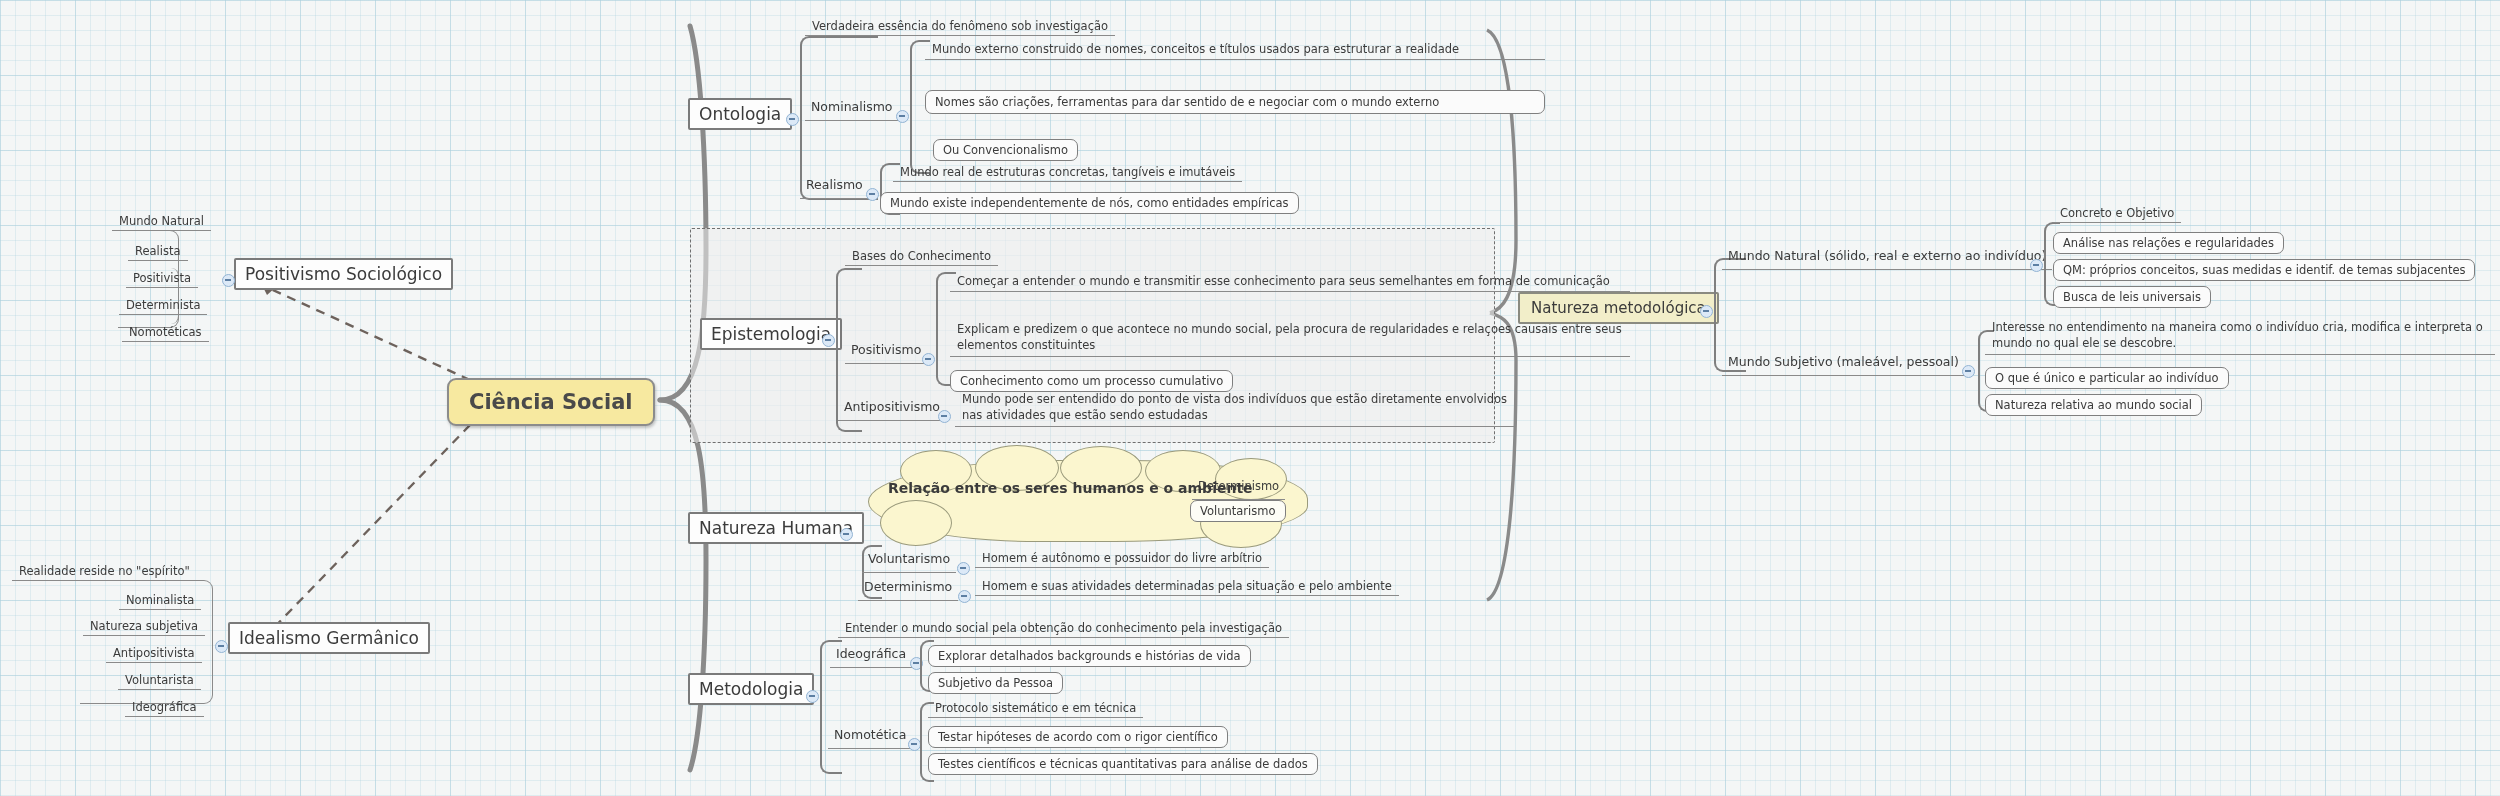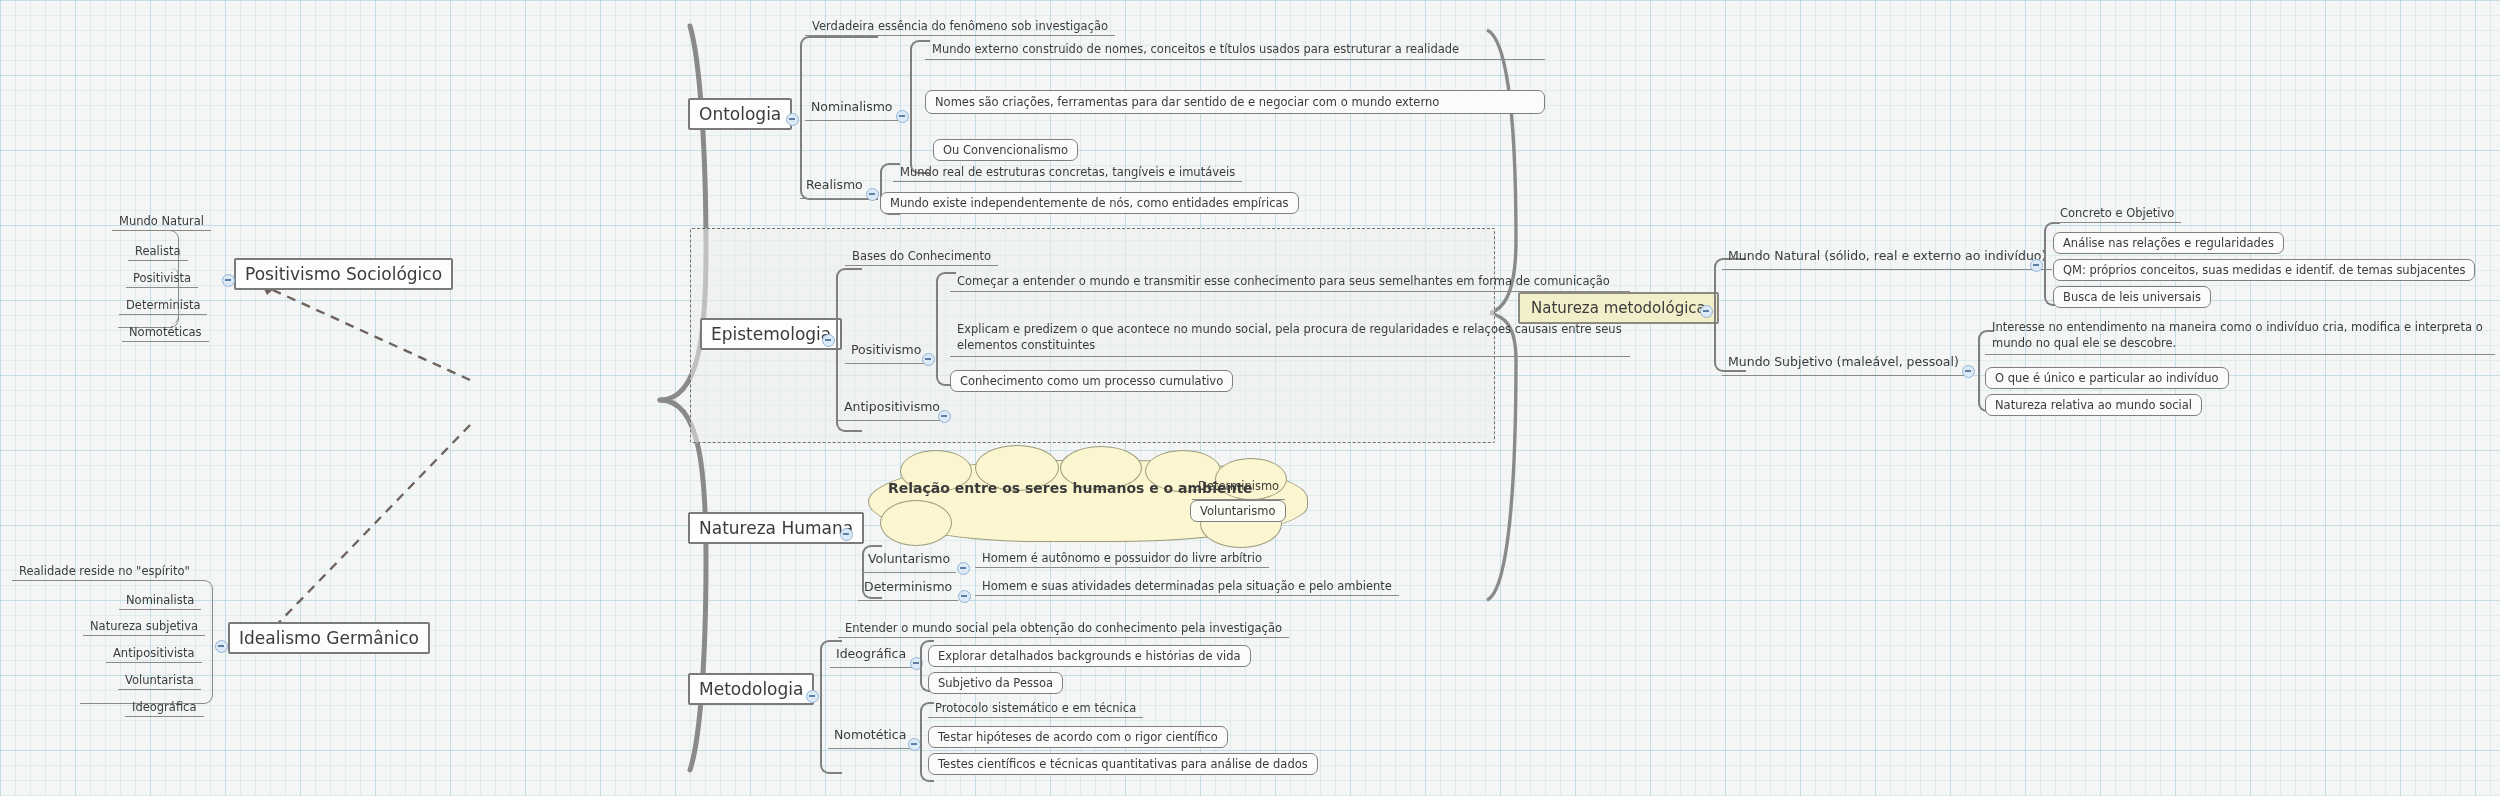--- a/index.html
+++ b/index.html
@@ -96,20 +96,23 @@
     <path d="M660,400 C1200,400 1300,312 1487,312" stroke="#8a8a8a" stroke-width="3" fill="none" opacity="0"></path>
 
     <g stroke="#6d625c" stroke-width="2.4" stroke-dasharray="9,7" fill="none">
       <path d="M470,380 L262,285"></path>
       <path d="M470,425 L262,640"></path>
     </g>
     <path d="M262,285 l14,2 l-9,8 z" fill="#6d625c"></path>
     <path d="M262,640 l14,-3 l-8,-9 z" fill="#6d625c"></path>
   </svg>
 
+  <div class="node" style="left:447px;top:378px;">
+    <div class="nd-root">Ciência Social</div>
+  </div>
 
   <div class="node" style="left:234px;top:258px;">
     <div class="nd-box lbl-lg">Positivismo Sociológico</div>
   </div>
   <div class="collapse" style="left:222px;top:274px;"></div>
 
   <div style="position:absolute;left:120px;top:268px;width:58px;height:56px;border-top:none;border-right:1.6px solid #8a8a8a;border-bottom:none;border-left:none;border-radius:0 8px 8px 0;"></div>
   <div style="position:absolute;left:118px;top:230px;width:60px;height:96px;border-right:1.6px solid #8a8a8a;border-top:1.6px solid #8a8a8a;border-bottom:1.6px solid #8a8a8a;border-radius:0 9px 9px 0;"></div>
 
   <div class="node" style="left:112px;top:213px;">
@@ -224,20 +227,23 @@
   </div>
   <div class="node" style="left:950px;top:370px;">
     <div class="nd-round">Conhecimento como um processo cumulativo</div>
   </div>
 
   <div class="node" style="left:838px;top:398px;">
     <div class="nd-line lbl-mid">Antipositivismo</div>
   </div>
   <div class="collapse" style="left:938px;top:410px;"></div>
 
+  <div class="node" style="left:955px;top:390px;width:560px;">
+    <div class="nd-plain wrap" style="width:552px;">Mundo pode ser entendido do ponto de vista dos indivíduos que estão diretamente envolvidos nas atividades que estão sendo estudadas</div>
+  </div>
 
   <div class="node" style="left:688px;top:512px;">
     <div class="nd-box lbl-lg">Natureza Humana</div>
   </div>
   <div class="collapse" style="left:840px;top:528px;"></div>
 
   <div class="cloud" style="left:868px;top:460px;width:440px;height:82px;"></div>
   <div class="cloud-in" style="left:900px;top:450px;width:70px;height:40px;"></div>
   <div class="cloud-in" style="left:975px;top:445px;width:82px;height:44px;"></div>
   <div class="cloud-in" style="left:1060px;top:446px;width:80px;height:42px;"></div>

